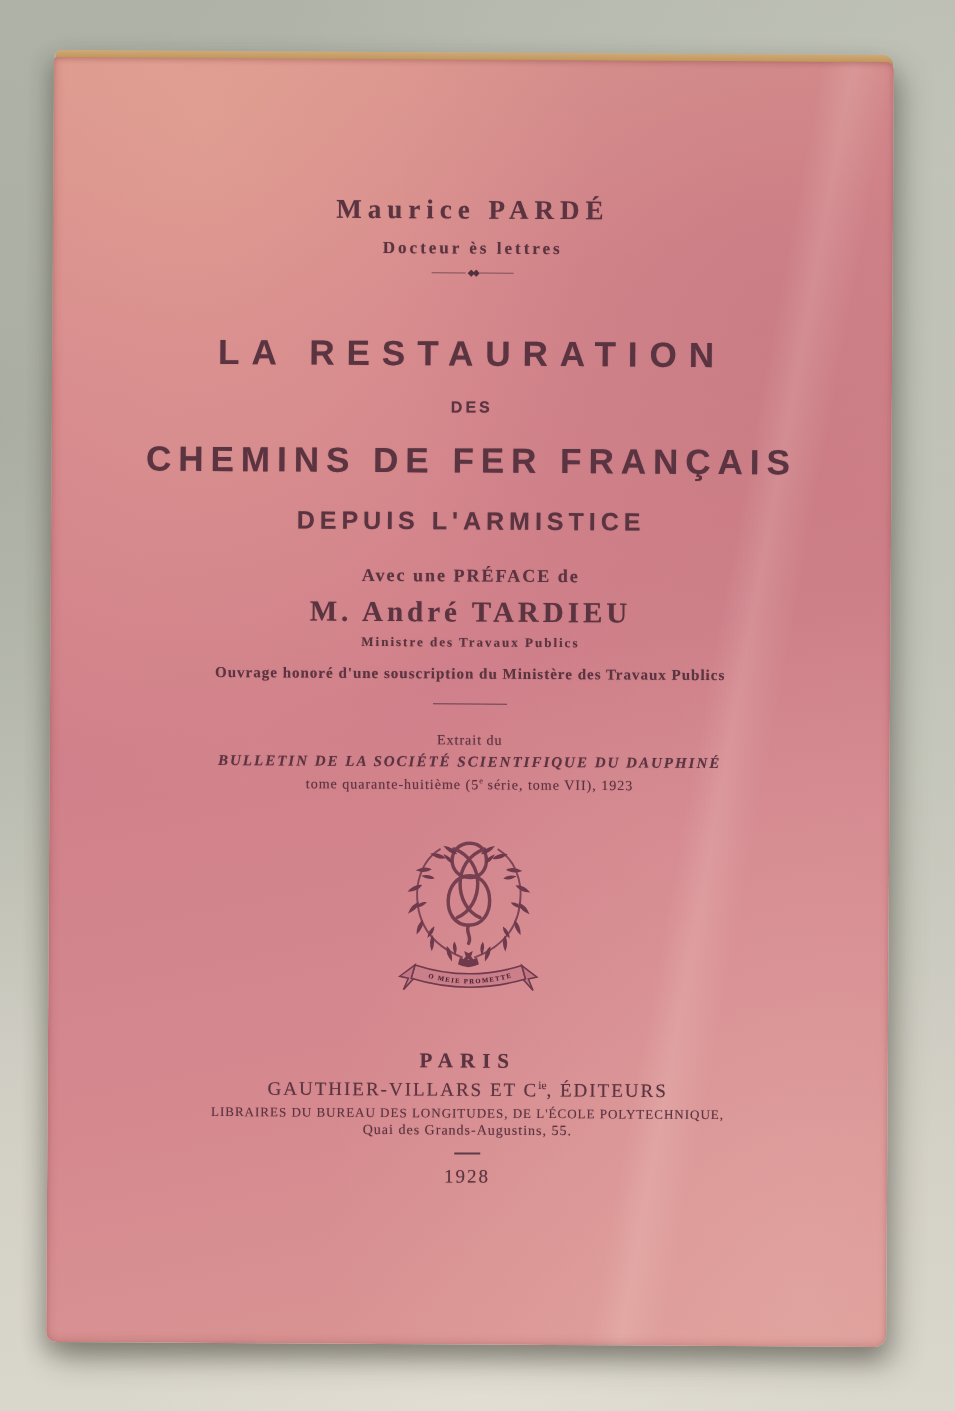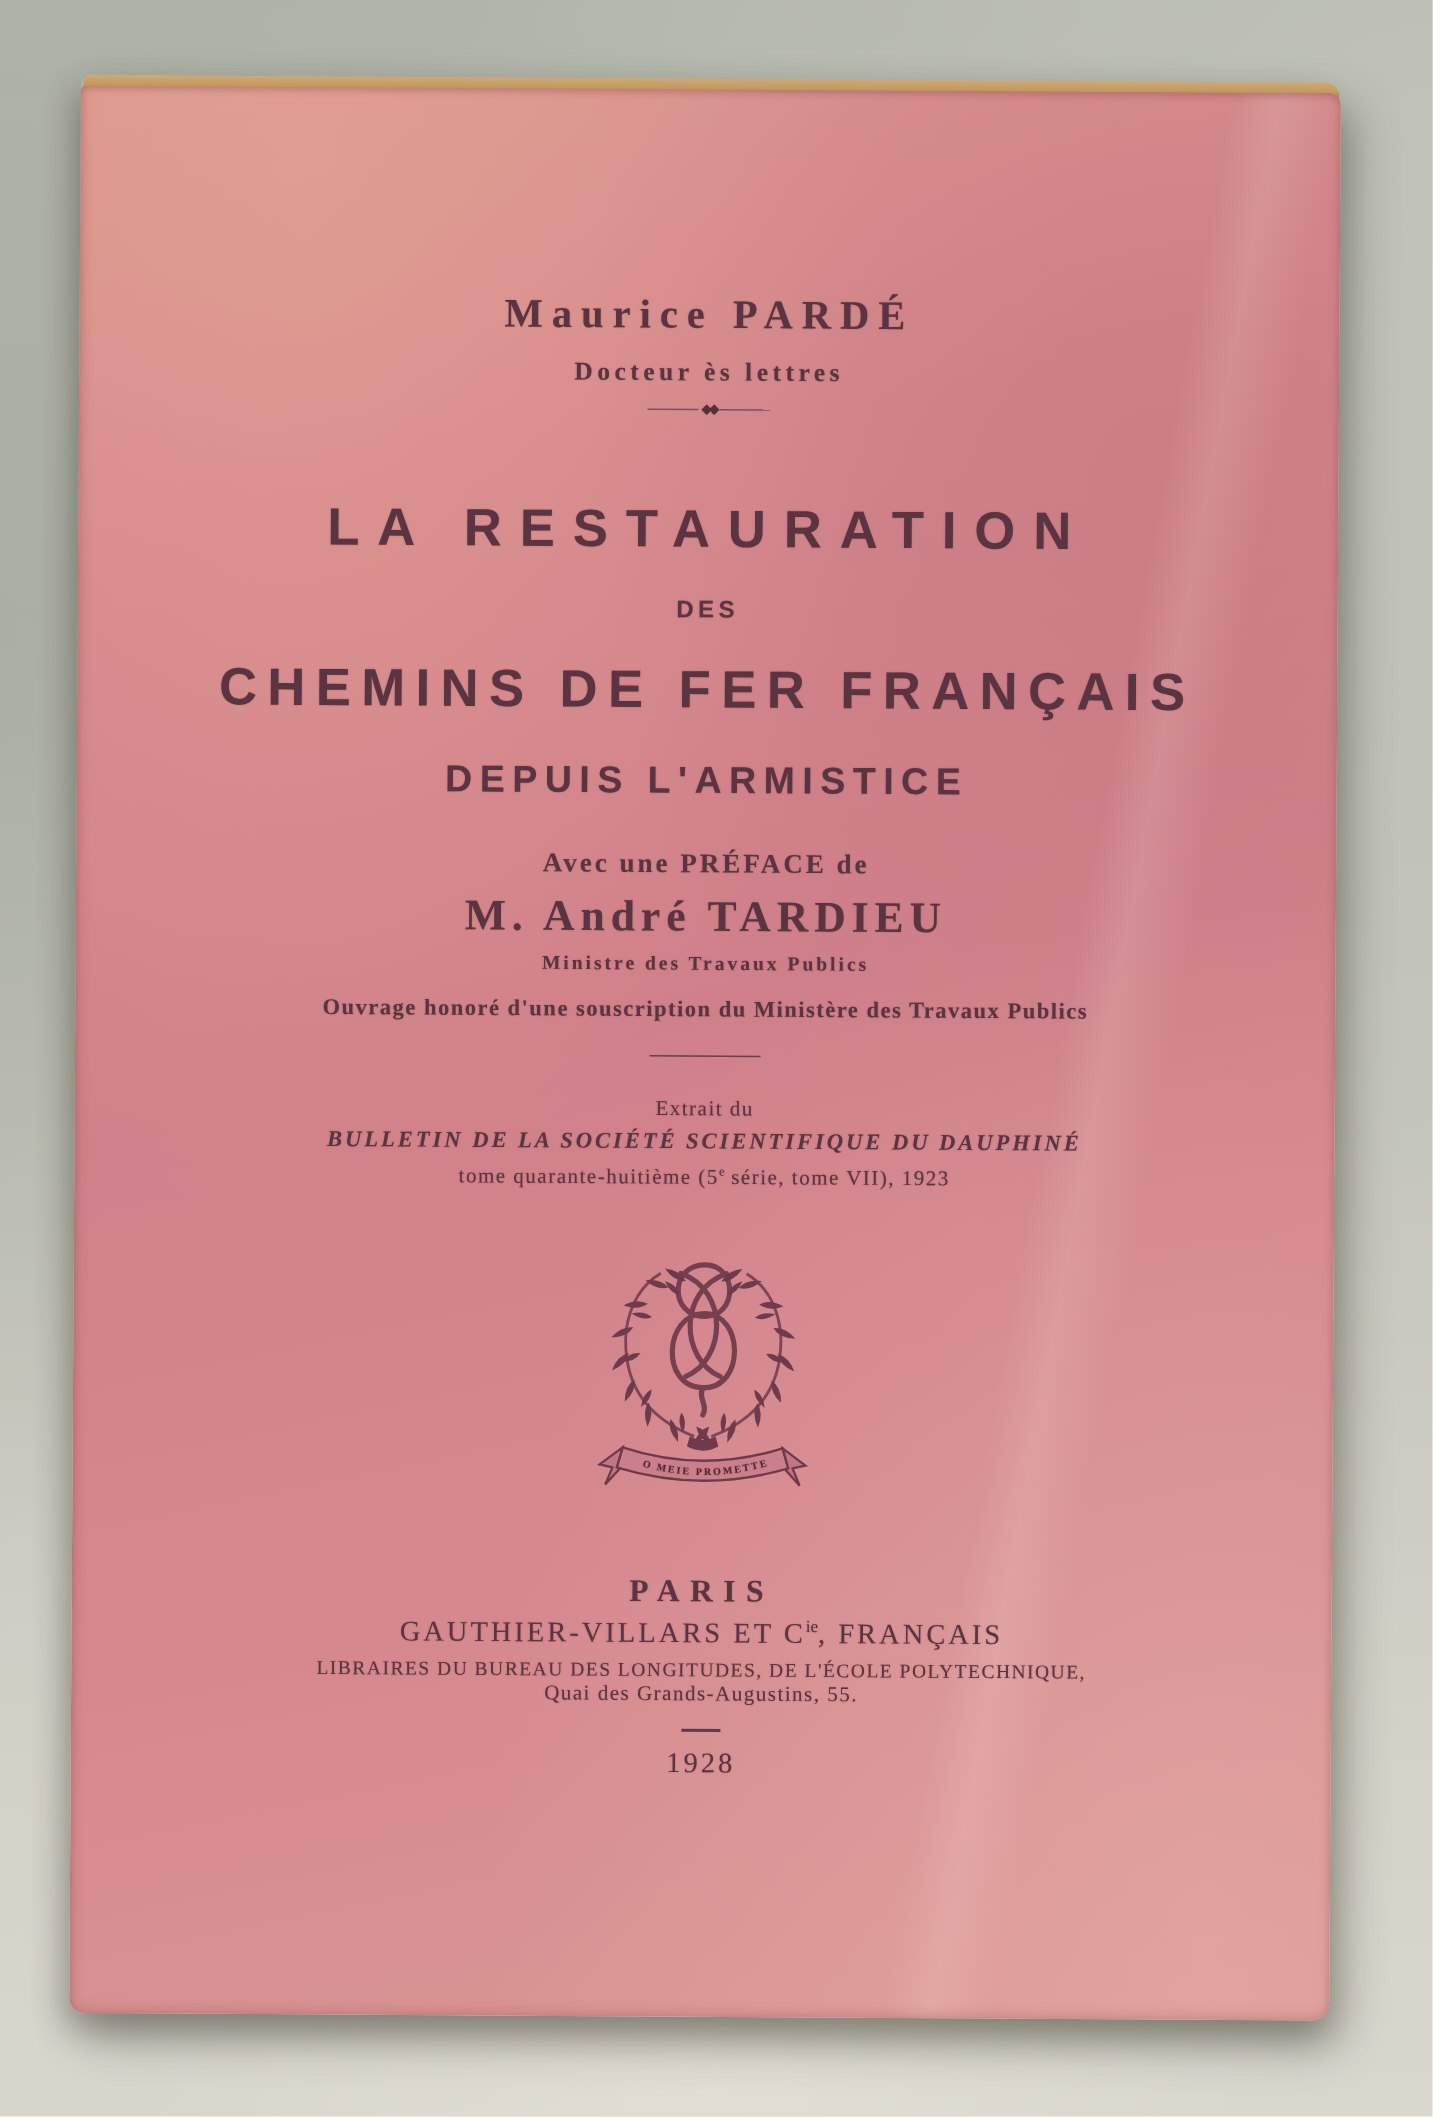--- a/index.html
+++ b/index.html
@@ -142,21 +142,21 @@
             <path d="M-56,66 L-72,78 L-63,80 L-68,92 L-58,81 L-60,80 Z" fill="#c27684"></path>
             <path d="M56,66 L72,78 L63,80 L68,92 L58,81 L60,80 Z" fill="#c27684"></path>
           </g>
           <text font-size="7" letter-spacing="1.5" fill="#4f2735" font-family="Liberation Serif, serif" font-weight="bold">
             <textPath href="#mottoPath" startOffset="8">O MEIE PROMETTE</textPath>
           </text>
         </svg>
       </div>
 
       <div class="blk paris">PARIS</div>
-      <div class="blk pub1"><span>GAUTHIER-VILLARS ET C</span><sup>ie</sup><span>, FRANÇAIS</span></div>
+      <div class="blk pub1"><span>GAUTHIER-VILLARS ET C</span><sup>ie</sup><span>, ÉDITEURS</span></div>
       <div class="blk pub2">LIBRAIRES DU BUREAU DES LONGITUDES, DE L'ÉCOLE POLYTECHNIQUE,</div>
       <div class="blk pub3">Quai des Grands-Augustins, 55.</div>
 
       <div class="blk rule3">
           <i></i>
         </div>
       <div class="blk year">1928</div>
 
     </div>
   </div>

